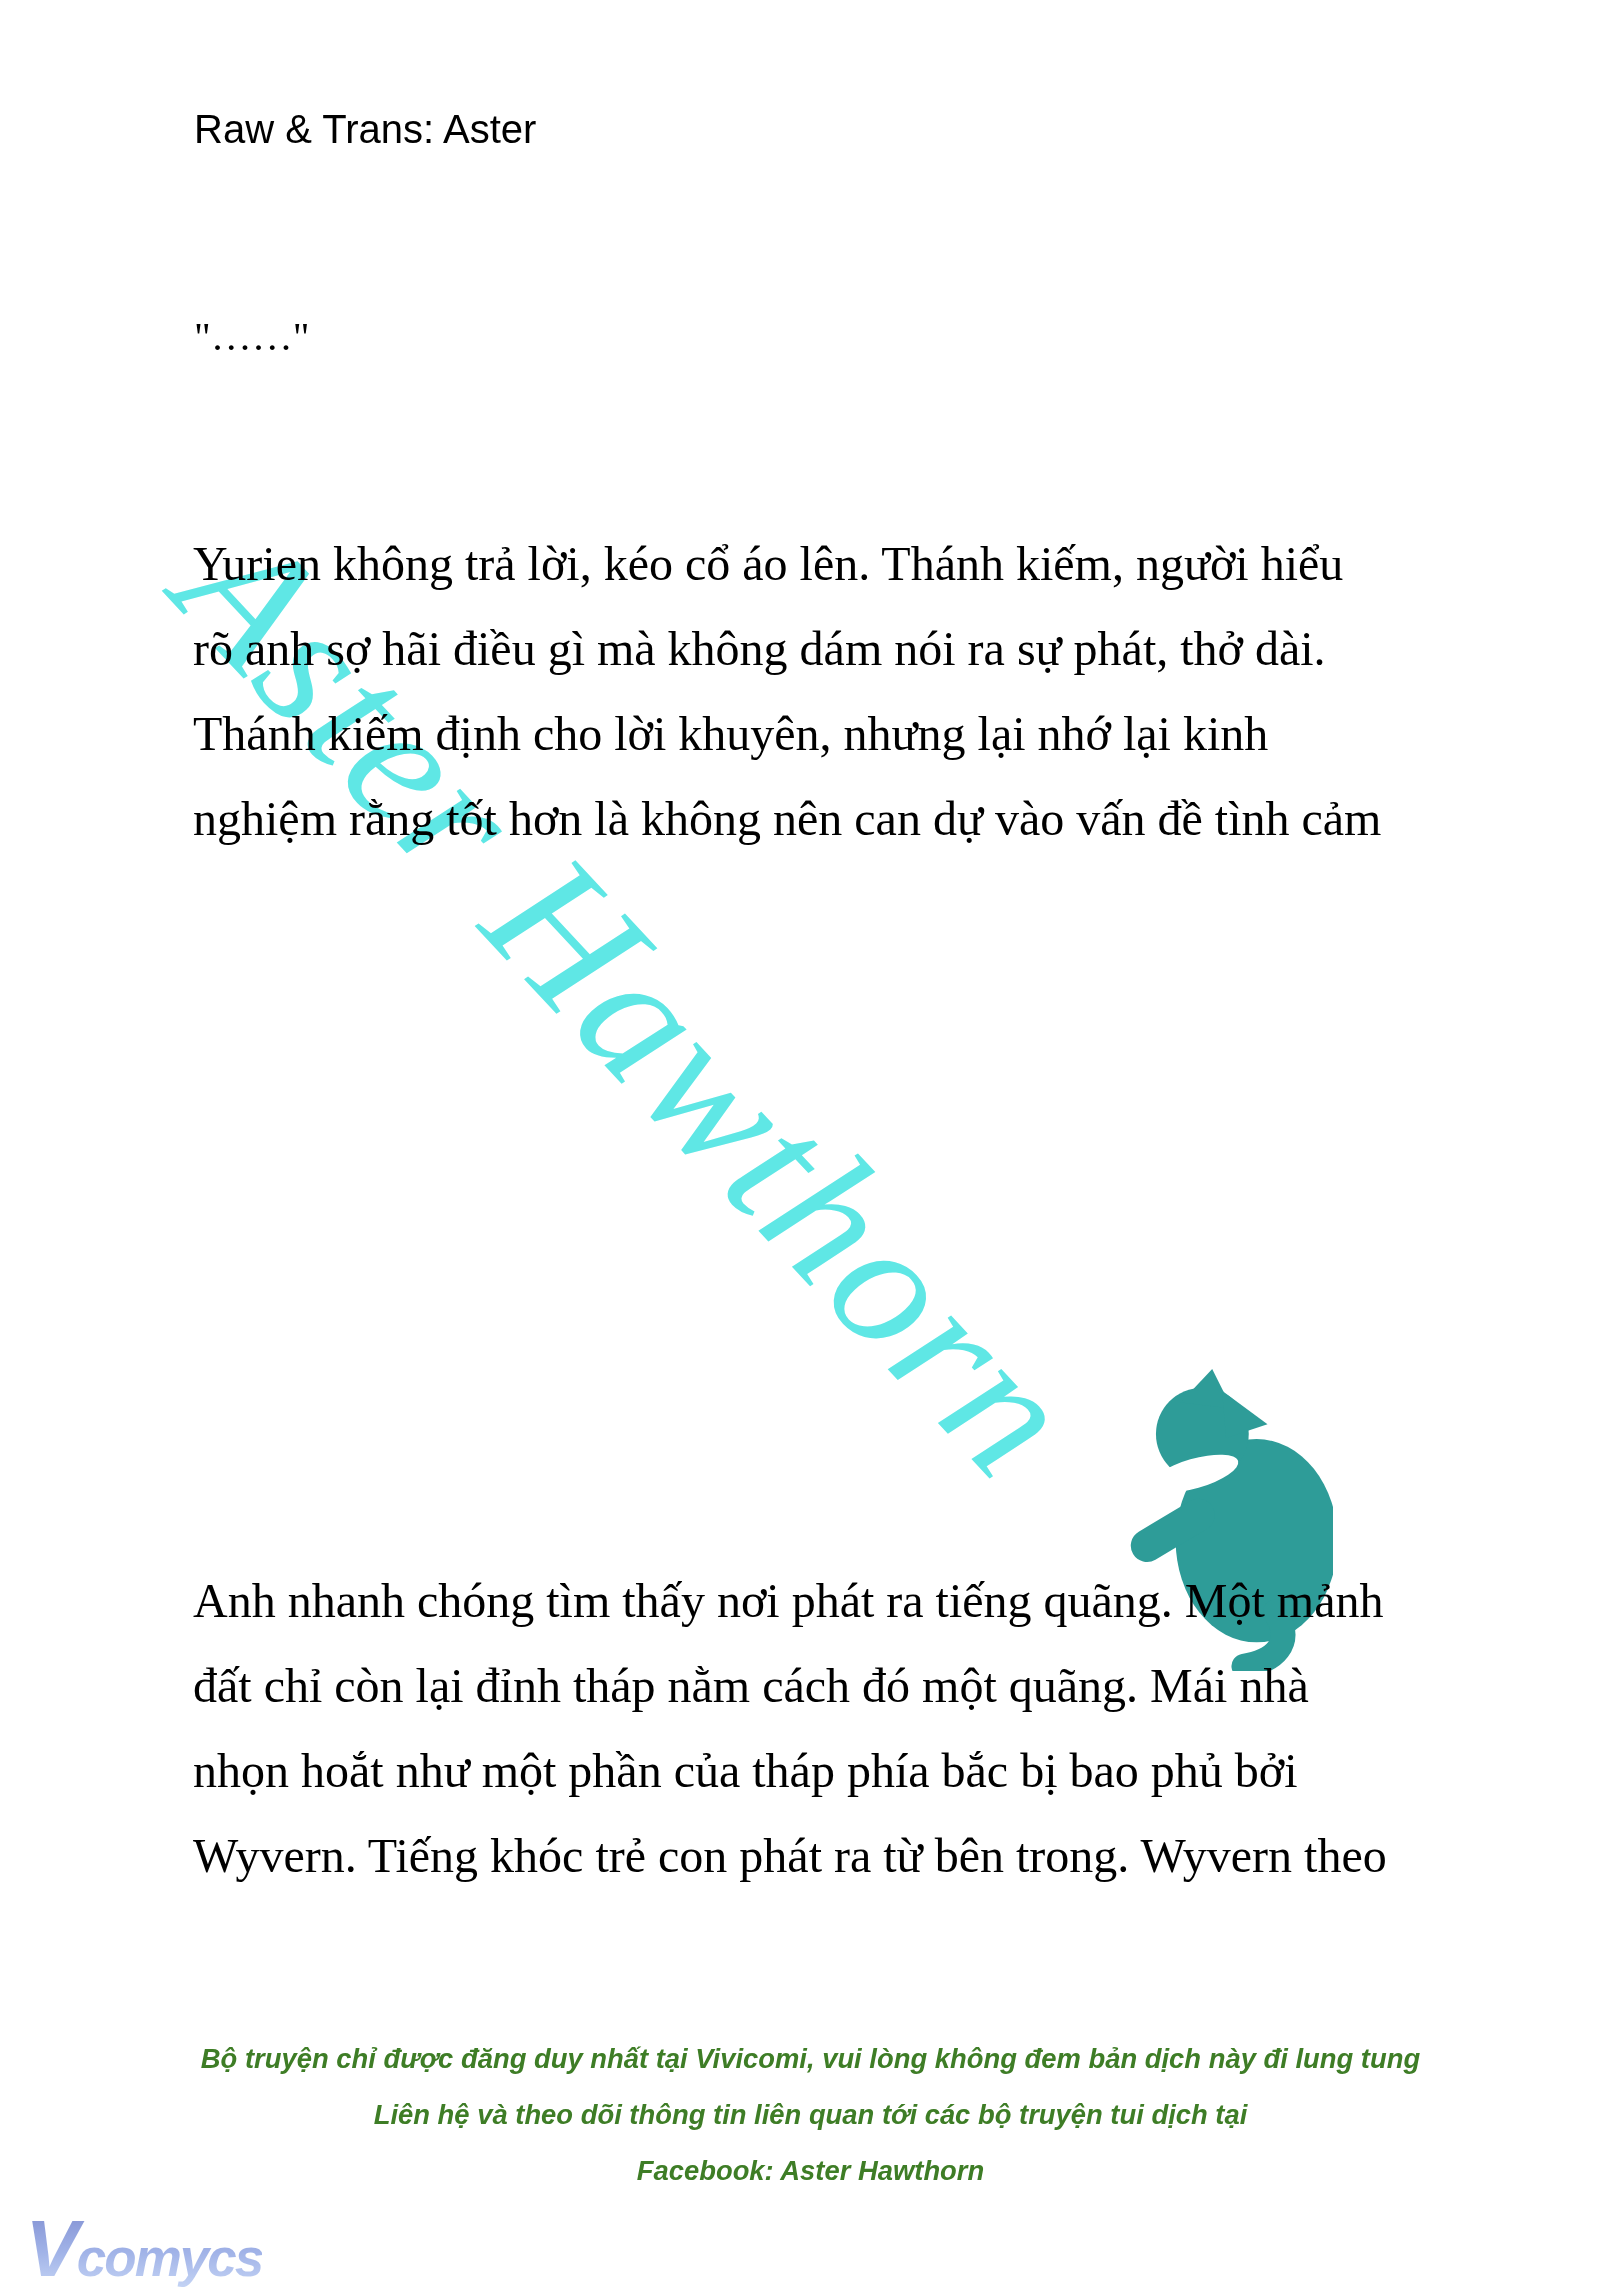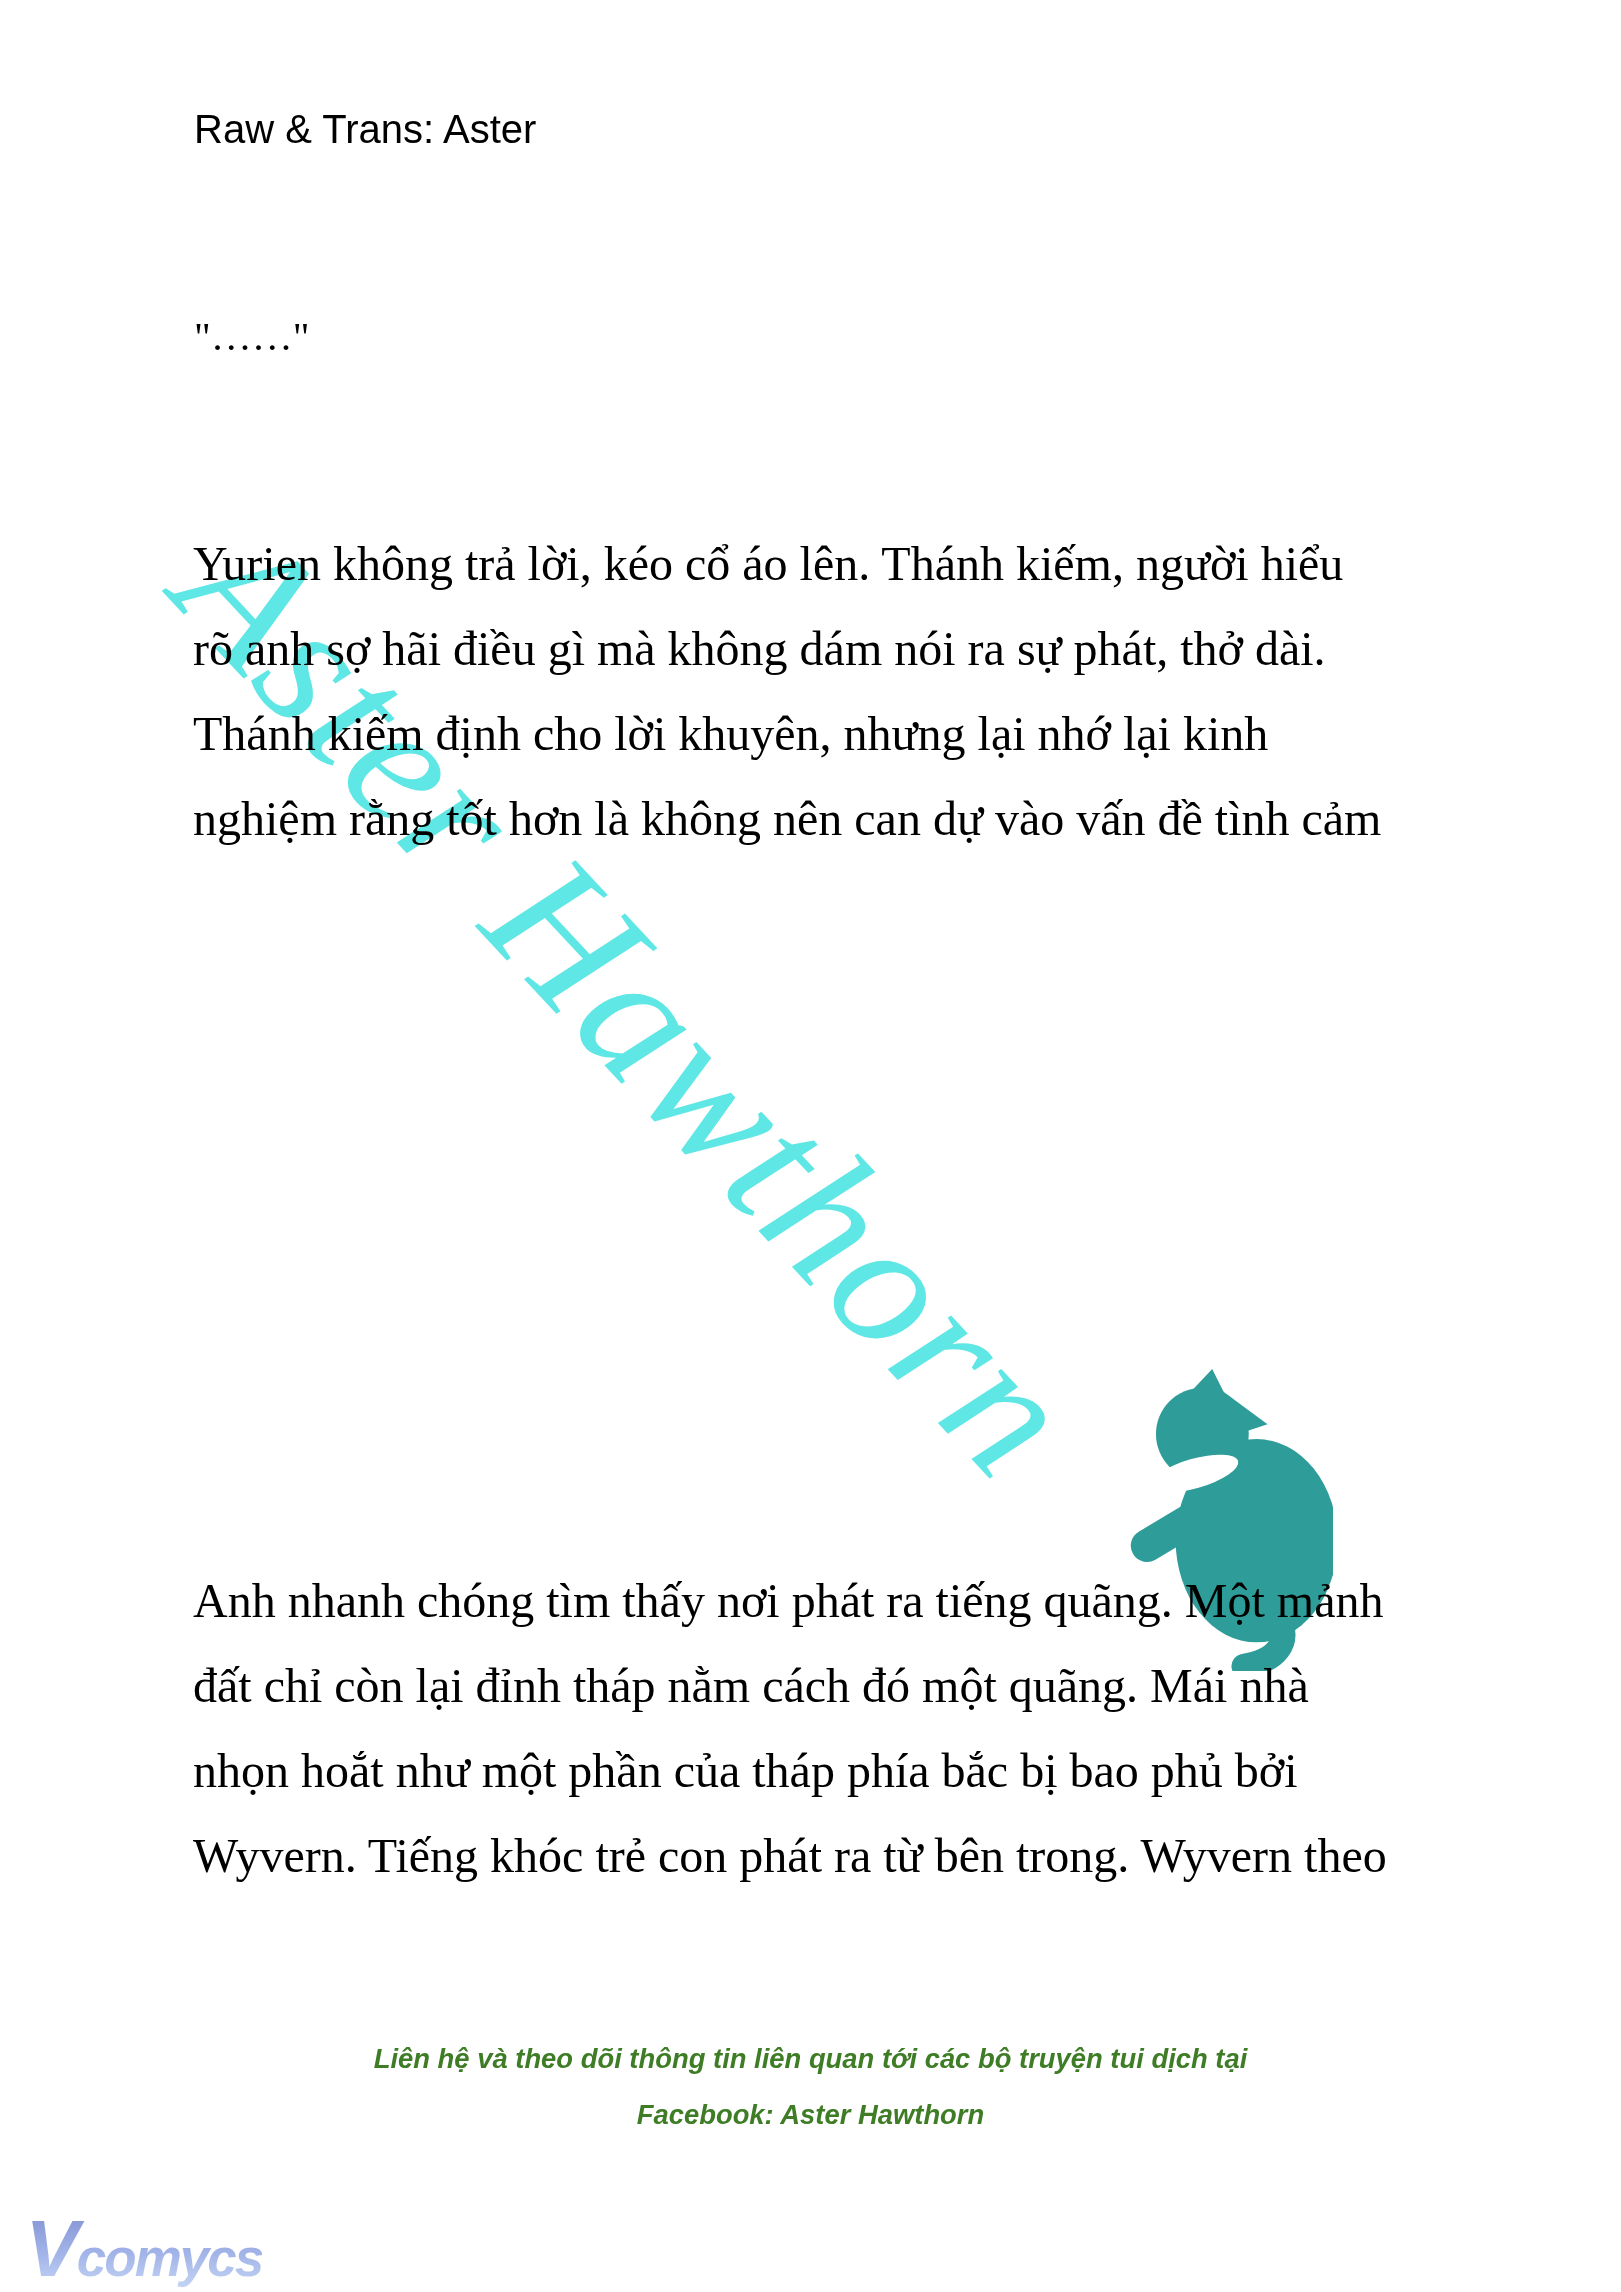--- a/index.html
+++ b/index.html
@@ -157,20 +157,21 @@
 
 
   <div class="para para-3">
       <div class="line">Anh nhanh chóng tìm thấy nơi phát ra tiếng quãng. Một mảnh</div>
       <div class="line">đất chỉ còn lại đỉnh tháp nằm cách đó một quãng. Mái nhà</div>
       <div class="line">nhọn hoắt như một phần của tháp phía bắc bị bao phủ bởi</div>
       <div class="line">Wyvern. Tiếng khóc trẻ con phát ra từ bên trong. Wyvern theo</div>
     </div>
 
   <div class="footer">
+      <div class="line">Bộ truyện chỉ được đăng duy nhất tại Vivicomi, vui lòng không đem bản dịch này đi lung tung</div>
       <div class="line">Liên hệ và theo dõi thông tin liên quan tới các bộ truyện tui dịch tại</div>
       <div class="line">Facebook: Aster Hawthorn</div>
     </div>
 
   <div class="logo">
     <span class="initial">V</span><span class="rest">comycs</span>
   </div>
 
 </div>
 

